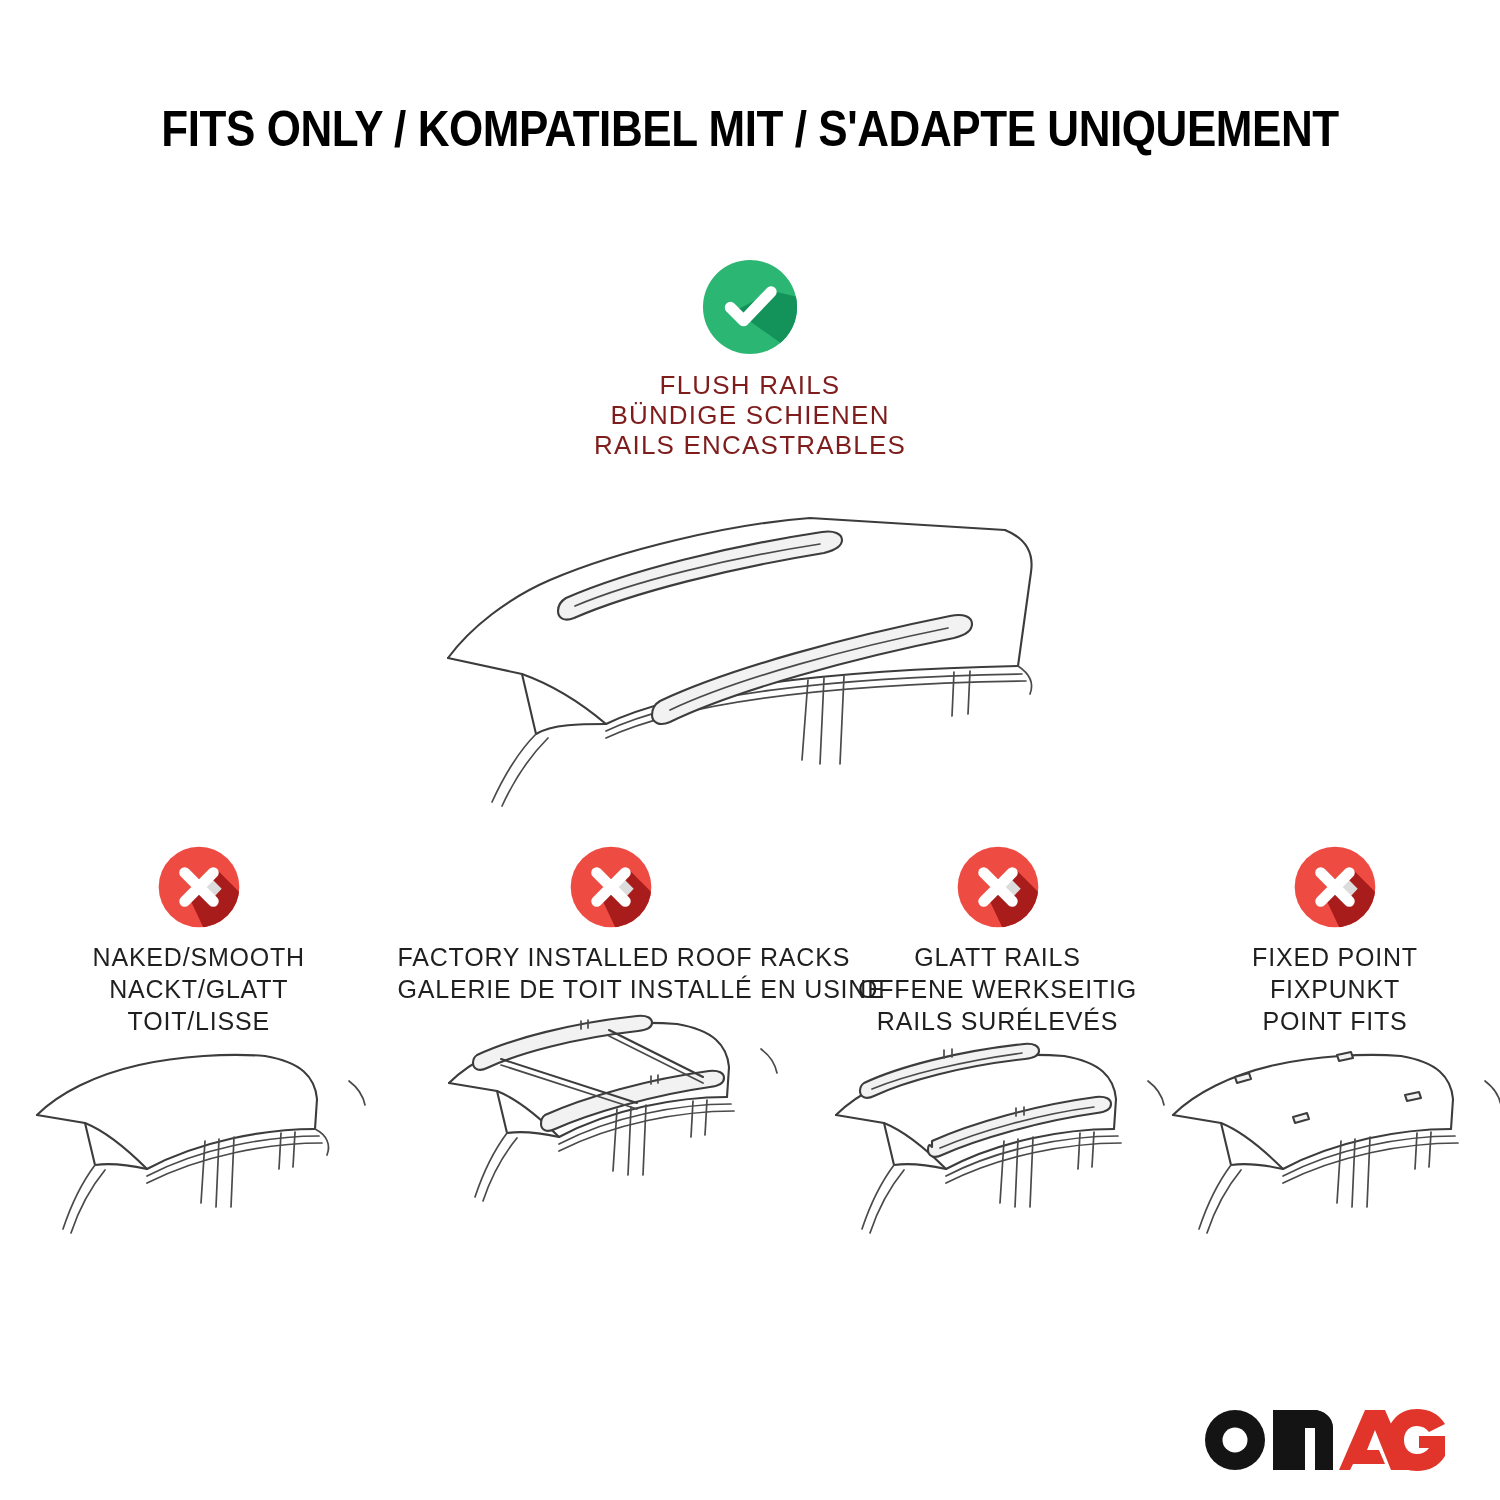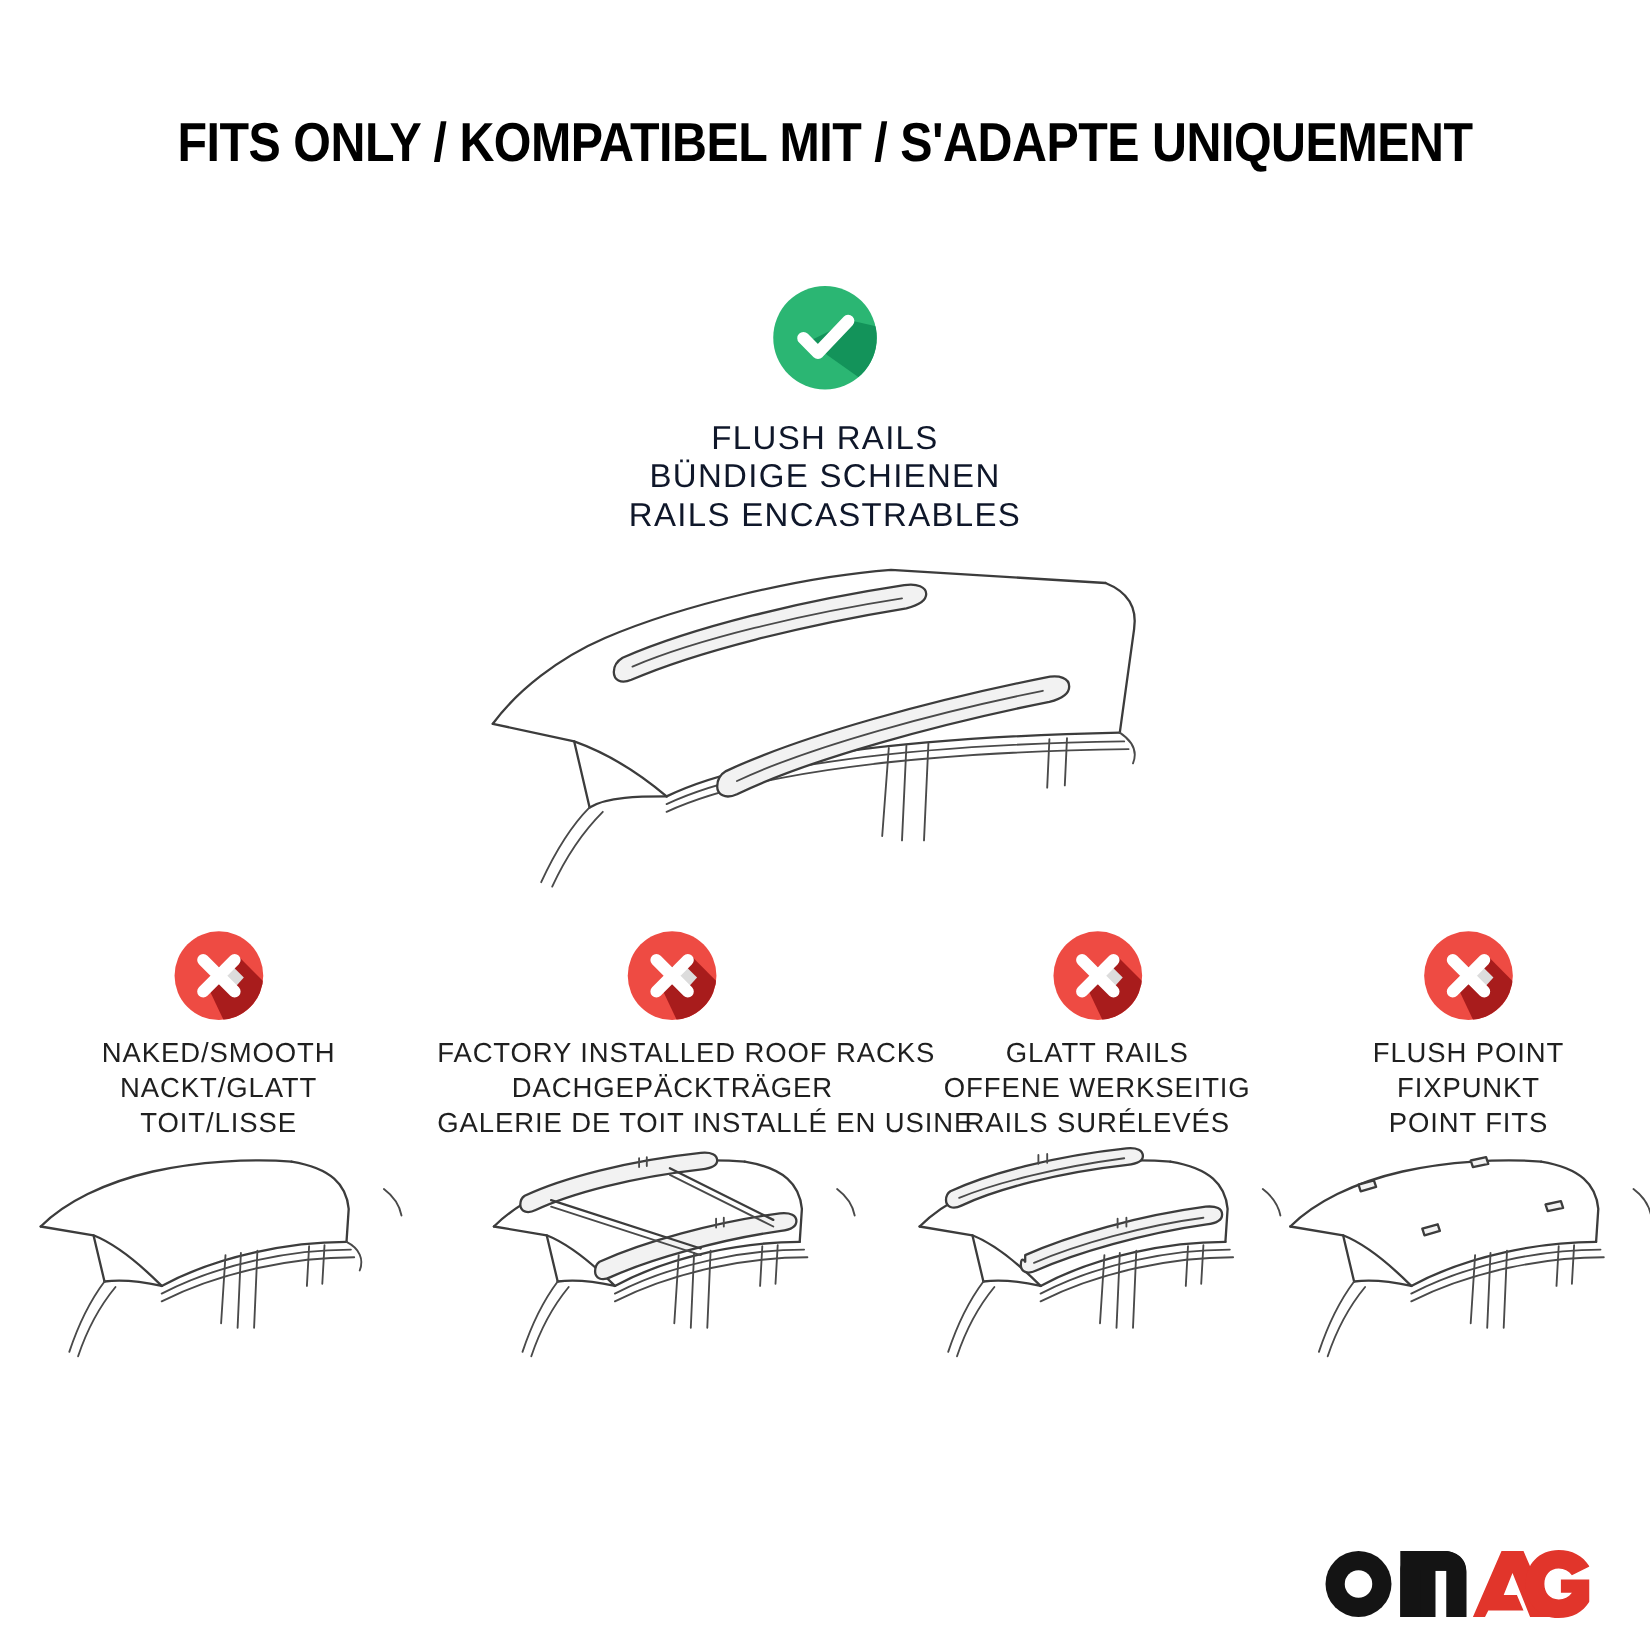--- a/index.html
+++ b/index.html
@@ -32,26 +32,26 @@
     position:absolute;
     left:0;right:0;top:258px;
     text-align:center;
   }
   .badge{
     width:98px;height:98px;
     margin:0 auto;
     display:block;
   }
   .main-labels{
-    margin-top:26px;
-    font-size:30px;
+    margin-top:14px;
+    font-size:26px;
     line-height:1.16;
     font-weight:300;
     letter-spacing:1.2px;
-    color:#0f172a;
+    color:#7f1d1d;
   }
   .main-labels div{white-space:nowrap;}
 
   .main-art{
     position:absolute;
     left:430px;top:230px;
     width:640px;height:320px;
   }
 
   
@@ -214,21 +214,20 @@
         <g clip-path="url(#clipRed2)">
           <path d="M44 44 L70 28 L100 58 L100 100 L56 100 L38 62 Z" fill="#A81C1C"></path>
         </g>
         <g clip-path="url(#clipRed2)">
           <path d="M51 49 L66 64 L77 52 L62 37 Z" fill="#DCDCDC"></path>
         </g>
         <path d="M33 33 L67 67 M67 33 L33 67" fill="none" stroke="#ffffff" stroke-width="13" stroke-linecap="round"></path>
       </svg>
       <div class="col-labels">
         <div>FACTORY INSTALLED ROOF RACKS</div>
-        <div>DACHGEPÄCKTRÄGER</div>
         <div>GALERIE DE TOIT INSTALLÉ EN USINE</div>
       </div>
       <div class="art-wrap">
         <svg class="art-abs" width="340" height="240" viewBox="0 0 340 240">
 
           <path class="ln" d="M8 78 C30 56 66 38 110 28 C150 19 200 16 236 19"></path>
           <path class="ln" d="M236 19 C272 25 286 40 288 62 L286 92"></path>
           <path class="ln" d="M8 78 L56 86 C76 94 98 112 118 132"></path>
           <path class="ln" d="M56 86 L66 128"></path>
           <path class="ln" d="M66 128 C80 126 100 128 118 132"></path>
@@ -324,21 +323,21 @@
         <circle cx="50" cy="50" r="48" fill="#EE4B43"></circle>
         <g clip-path="url(#clipRed4)">
           <path d="M44 44 L70 28 L100 58 L100 100 L56 100 L38 62 Z" fill="#A81C1C"></path>
         </g>
         <g clip-path="url(#clipRed4)">
           <path d="M51 49 L66 64 L77 52 L62 37 Z" fill="#DCDCDC"></path>
         </g>
         <path d="M33 33 L67 67 M67 33 L33 67" fill="none" stroke="#ffffff" stroke-width="13" stroke-linecap="round"></path>
       </svg>
       <div class="col-labels">
-        <div>FLUSH POINT</div>
+        <div>FIXED POINT</div>
         <div>FIXPUNKT</div>
         <div>POINT FITS</div>
       </div>
       <div class="art-wrap">
         <svg class="art-abs" width="340" height="240" viewBox="0 0 340 240">
           <path class="ln" d="M8 78 C30 56 66 38 110 28 C150 19 200 16 236 19"></path>
           <path class="ln" d="M236 19 C272 25 286 40 288 62 L286 92"></path>
           <path class="ln" d="M8 78 L56 86 C76 94 98 112 118 132"></path>
           <path class="ln" d="M56 86 L66 128"></path>
           <path class="ln" d="M66 128 C80 126 100 128 118 132"></path>

